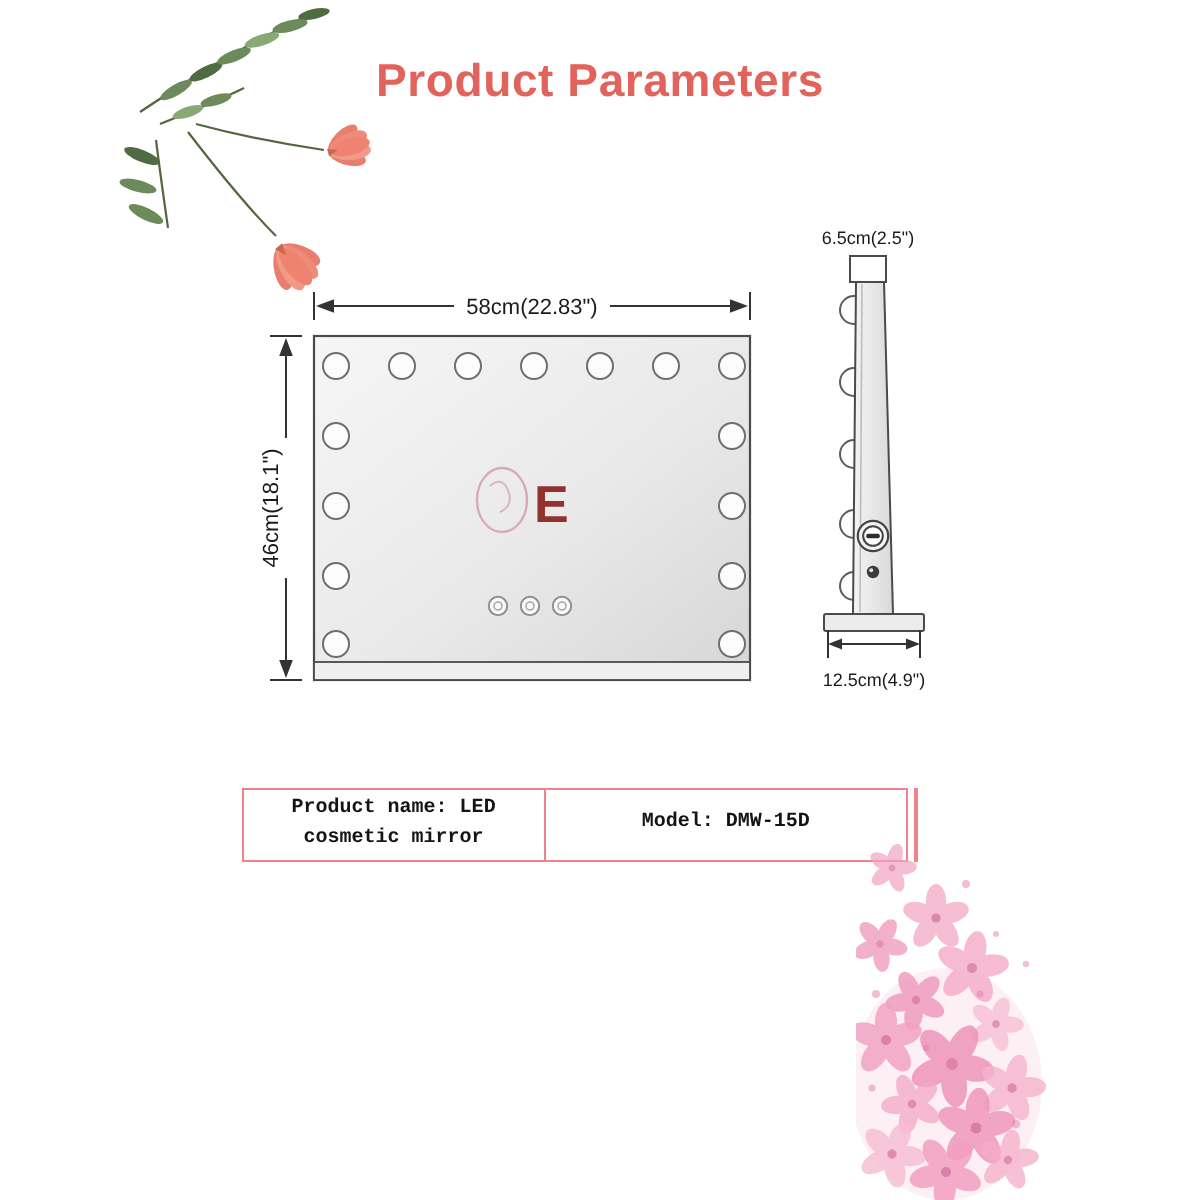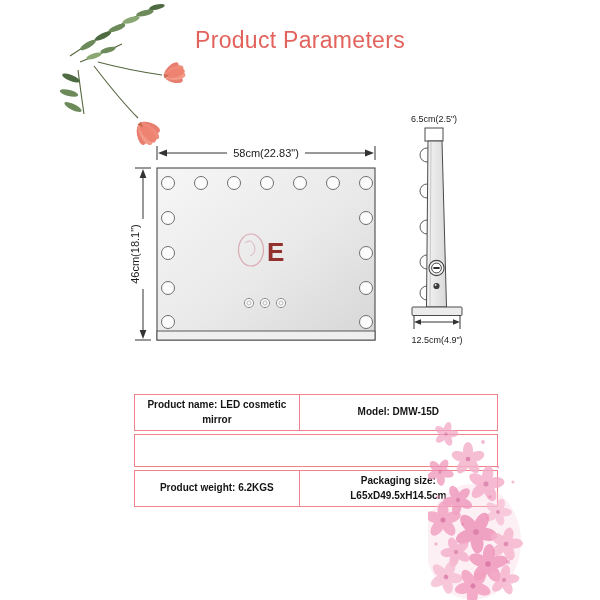--- a/index.html
+++ b/index.html
@@ -2,28 +2,28 @@
 <html><head>
 <meta charset="utf-8">
 <style>
   html,body { margin:0; padding:0; background:#fff; }
   .page {
     position:relative; width:600px; height:600px; background:#ffffff;
     overflow:hidden; font-family:"Liberation Sans", sans-serif;
   }
   .title {
     position:absolute; top:27px; left:0; width:100%; text-align:center;
-    font-size:23px; font-weight:400; color:#e2635c; letter-spacing:.3px; z-index:4;
+    font-size:23px; font-weight:700; color:#e2635c; letter-spacing:.3px; z-index:4;
   }
   .deco-tl { position:absolute; left:58px; top:0; z-index:2; }
   .diagram-svg { position:absolute; left:0; top:0; z-index:3; }
   .deco-br { position:absolute; left:428px; top:412px; z-index:6; pointer-events:none; }
   .spec-table {
-    position:absolute; left:134px; top:394px; width:364px;
-    display:flex; flex-direction:column; gap:3px; z-index:5;
+    position:absolute; left:121px; top:394px; width:364px;
+    display:flex; flex-direction:row; gap:3px; z-index:5;font-family:Liberation Mono, monospace;
   }
   .spec-row { display:flex; border:1.4px solid #f0828d; background:#fff; min-height:31px; }
   .cell {
     display:flex; align-items:center; justify-content:center; text-align:center;
     font-size:10px; font-weight:bold; color:#141414; line-height:1.45;
     padding:3px 12px; box-sizing:border-box;
   }
   .cell-left  { width:45.5%; border-right:1.4px solid #f0828d; }
   .cell-right { width:54.5%; }
   svg text { font-family:"Liberation Sans", sans-serif; }
@@ -181,24 +181,20 @@
       <text x="437" y="343" text-anchor="middle" font-size="9" fill="#1a1a1a">12.5cm(4.9")</text>
     </g>
   </svg>
 
   <div class="spec-table">
     <div class="spec-row">
       <div class="cell cell-left">Product name: LED cosmetic mirror</div>
       <div class="cell cell-right">Model: DMW-15D</div>
     </div>
     <div class="spec-row">
-    </div>
-    <div class="spec-row">
-      <div class="cell cell-left">Product weight: 6.2KGS</div>
-      <div class="cell cell-right">Packaging size: L65xD49.5xH14.5cm</div>
     </div>
   </div>
 
   <svg class="deco-br" width="172" height="188" viewBox="0 0 172 188">
     <defs>
       <g id="bl5">
         <ellipse cy="-7.5" rx="4.6" ry="8"></ellipse>
         <ellipse cy="-7.5" rx="4.6" ry="8" transform="rotate(72)"></ellipse>
         <ellipse cy="-7.5" rx="4.6" ry="8" transform="rotate(144)"></ellipse>
         <ellipse cy="-7.5" rx="4.6" ry="8" transform="rotate(216)"></ellipse>

